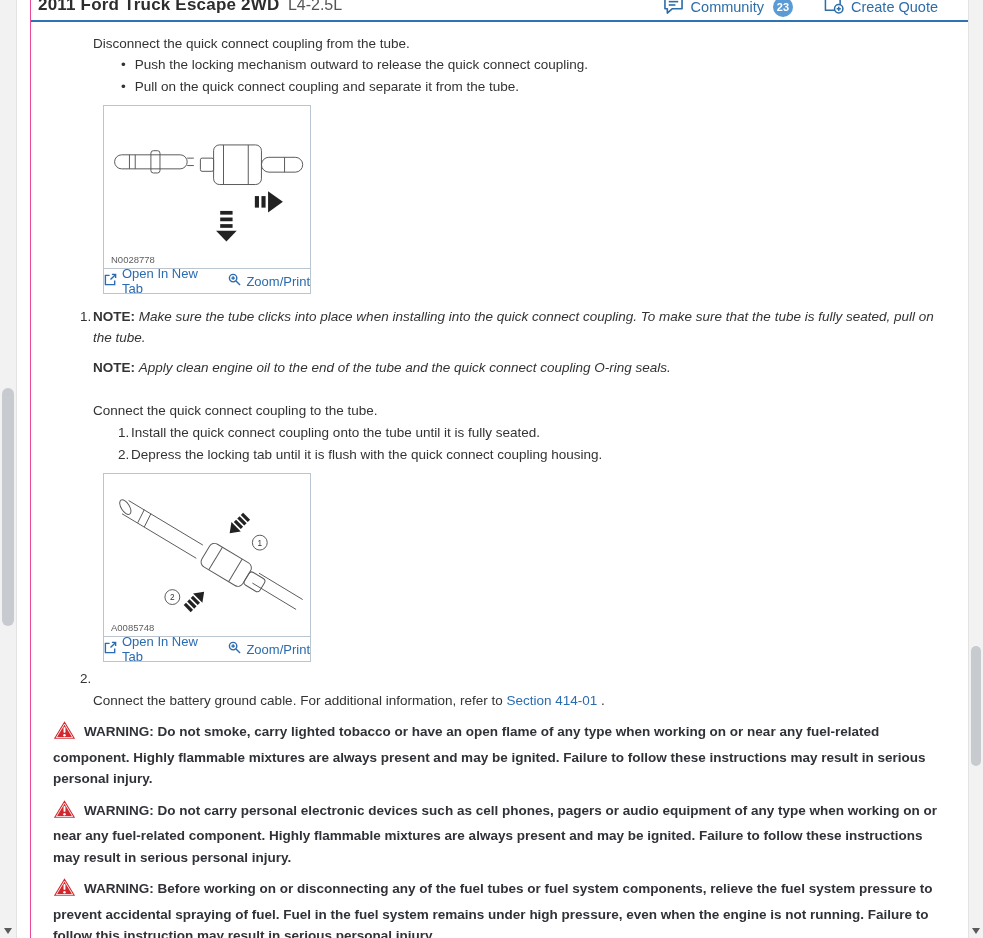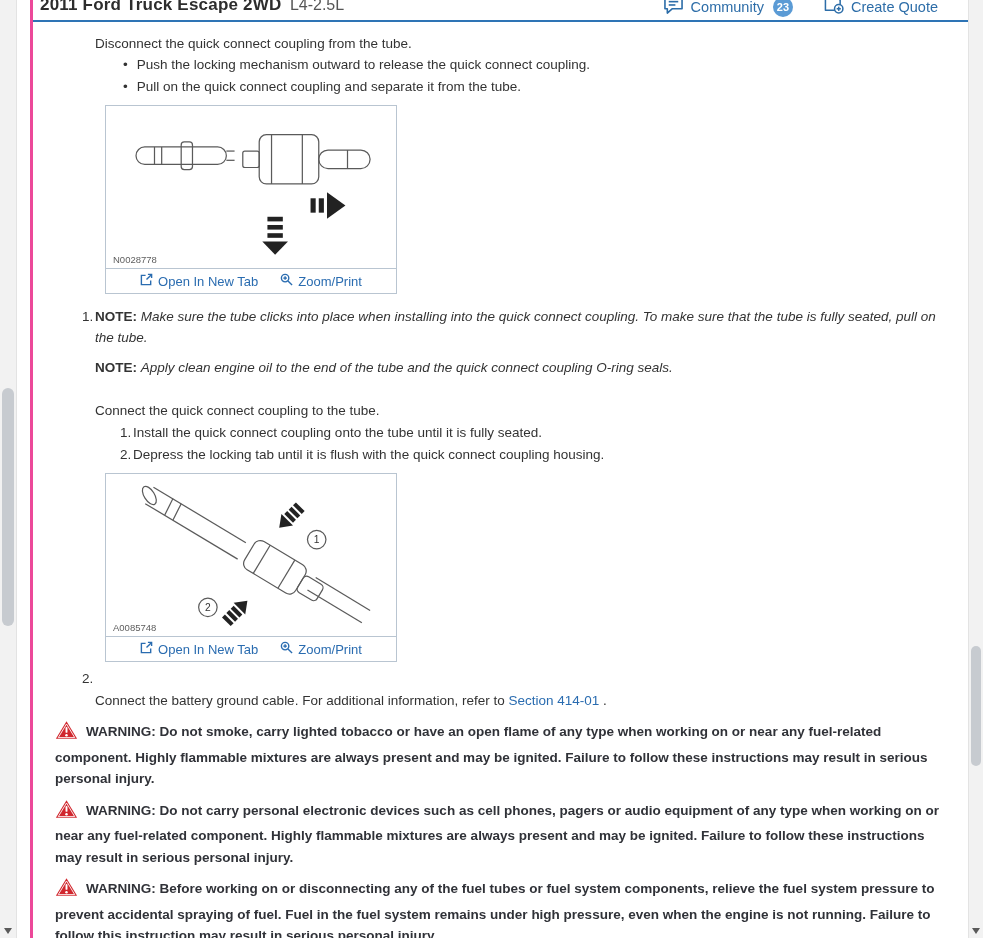--- a/index.html
+++ b/index.html
@@ -18,21 +18,21 @@
   .right-thumb { top:646px; height:120px; }
   .sb-arrow-down {
     position:absolute; bottom:4px; left:50%; transform:translateX(-50%);
     width:0; height:0; border-left:4px solid transparent; border-right:4px solid transparent;
     border-top:6px solid #5a5a5a;
   }
 
   
   .frame {
     position:absolute; left:30px; top:0; width:938px; height:938px;
-    background:#fff; border-left:3px solid #ec4899; overflow:hidden;
+    background:#fff; border-left:1px solid #ec4899; overflow:hidden;
   }
 
   
   .header { height:20px; overflow:hidden; padding:0 30px 0 7px; }
   .header-inner { display:flex; justify-content:space-between; align-items:flex-start; margin-top:-5px; }
   .title-main { font-size:17px; font-weight:bold; color:#2d2d2d; letter-spacing:.2px; }
   .title-engine { font-size:16px; color:#555; margin-left:4px; }
   .header-actions { display:flex; align-items:center; gap:30px; }
   .action { display:flex; align-items:center; gap:7px; cursor:pointer; }
   .action-label { color:#2d6da8; font-size:14.5px; }
@@ -42,21 +42,21 @@
   }
   .blue-rule { height:2px; background:#2e74b5; }
 
   
   .content { padding:12px 20px 0 22px; font-size:13.5px; }
   .intro { margin-left:40px; line-height:19px; }
   .bullet { display:flex; margin-left:68px; line-height:20px; margin-top:2px;align-items:center; }
   .bullet .dot { margin-right:9px; }
   .bullet .dot::before { content:"\2022"; }
 
-  .figure { width:292px; border:1px solid #b9c5d1; background:#fff; margin-top:8px; }
+  .figure { width:208px; border:1px solid #b9c5d1; background:#fff; margin-top:8px; }
   .figure-img { position:relative; height:162px; padding:4px; }
   .figure-img svg { width:100%; height:100%; display:block; }
   .figure-code { position:absolute; left:7px; bottom:3px; font-size:9.5px; color:#5e5e5e; }
   .figure-footer { border-top:1px solid #b9c5d1; height:25px; display:flex; align-items:center; justify-content:center; gap:22px; }
   .fig-link { display:flex; align-items:center; gap:5px; color:#2a6cb0; font-size:13px; text-decoration:none; cursor:pointer; }
 
   .section-heading { font-size:13.5px; font-weight:bold; color:#3f3f3f; margin-top:9px; }
 
   .step { display:flex; margin-left:27px; margin-top:12px; }
   .step.step-2 { margin-top:6px; }

